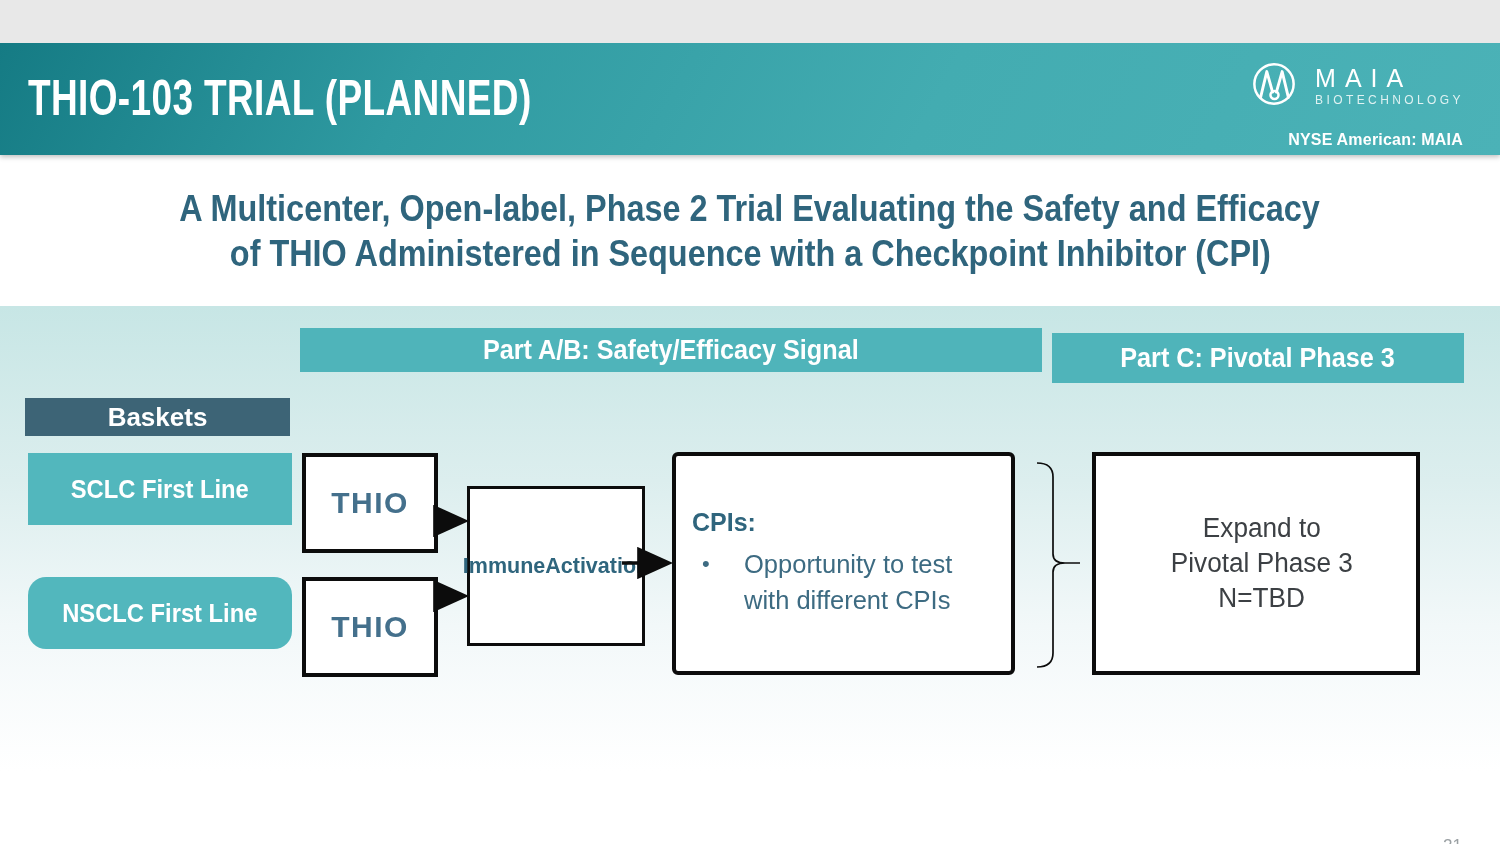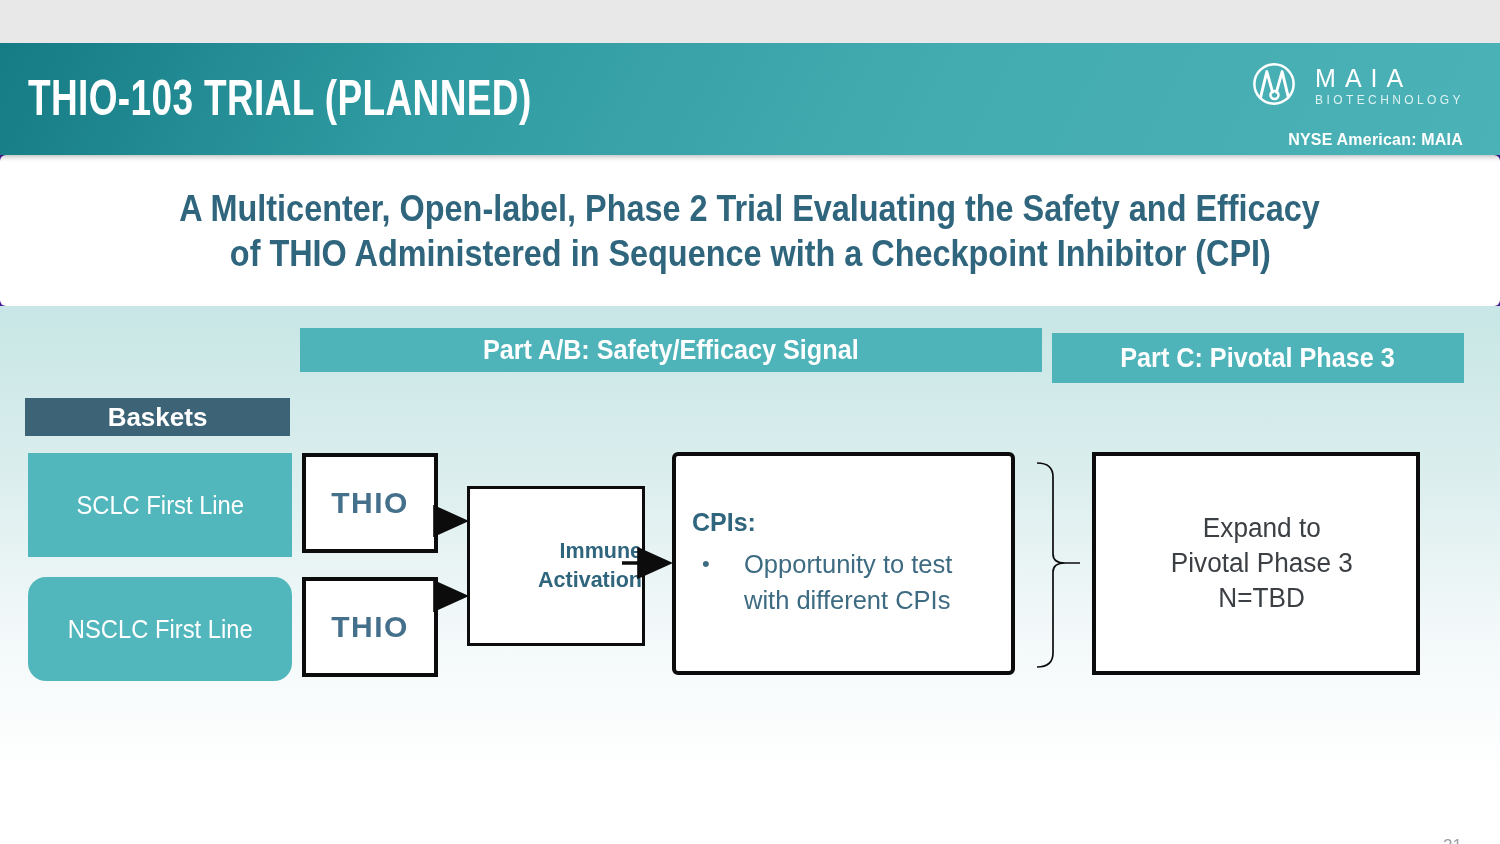--- a/index.html
+++ b/index.html
@@ -28,21 +28,21 @@
   .logo-name { color:#ffffff; font-size:25px; font-weight:400; letter-spacing:9px; line-height:26px; }
   .logo-sub { color:#dff2f2; font-size:12px; font-weight:400; letter-spacing:3.4px; margin-top:2px; }
   .ticker {
     right:37px; top:88px; color:#ffffff; font-size:16px; font-weight:bold;
     letter-spacing:0.2px; white-space:nowrap;
   }
 
   
   .subtitle-band {
     left:0; top:112px; width:1500px; height:151px; background:#ffffff;
-    display:flex; flex-direction:column; align-items:center; justify-content:center;border-radius:6px;
+    display:flex; flex-direction:column; align-items:center; justify-content:center;
   }
   .subtitle-line {
     color:#2f657d; font-size:36px; font-weight:bold; line-height:45px;
     transform:scaleX(0.9); transform-origin:center; white-space:nowrap;
   }
 
   
   .content {
     left:0; top:263px; width:1500px; height:581px;
     background:linear-gradient(180deg, #c7e6e5 0%, #dceeee 30%, #f2f8f9 55%, #ffffff 80%);
@@ -55,40 +55,40 @@
   .part-bar span { transform:scaleX(0.9); white-space:nowrap; }
   .part-ab { left:300px; top:285px; width:742px; height:44px; }
   .part-c  { left:1052px; top:290px; width:412px; height:50px; }
 
   .baskets-bar {
     left:25px; top:355px; width:265px; height:38px; background:#3d6476;
     color:#ffffff; font-weight:bold; font-size:26px;
     display:flex; align-items:center; justify-content:center;
   }
   .basket-box {
-    left:28px; width:264px; height:104px; background:#52b7bd;
-    color:#ffffff; font-weight:normal; font-size:25px;
+    left:28px; width:264px; height:72px; background:#52b7bd;
+    color:#ffffff; font-weight:bold; font-size:25px;
     display:flex; align-items:center; justify-content:center;
   }
   .basket-box span { transform:scaleX(0.95); white-space:nowrap; }
   .basket-sclc { top:410px; }
   .basket-nsclc { top:534px;border-radius:18px; }
 
   .white-box { background:#ffffff; border:4px solid #0c0c0c; }
   .thio-box {
     left:302px; width:136px; height:100px;
     display:flex; align-items:center; justify-content:center;
     color:#44708c; font-weight:bold; font-size:30px; letter-spacing:1.5px;
   }
   .thio-1 { top:410px; }
   .thio-2 { top:534px; }
 
   .immune-box {
     left:467px; top:443px; width:178px; height:160px; border-width:3px;
-    display:flex; flex-direction:column; align-items:flex-end; justify-content:center;
+    display:flex; flex-direction:row; align-items:center; justify-content:center;
     color:#2f657d; font-weight:bold; font-size:21.5px; line-height:29px;
   }
 
   .cpi-box { left:672px; top:409px; width:343px; height:223px;border-radius:6px; }
   .cpi-inner { position:absolute; left:16px; top:52px; }
   .cpi-heading { color:#2f657d; font-weight:bold; font-size:25px; }
   .cpi-row { display:flex; margin-top:9px; color:#3d6b82; font-size:25.5px; line-height:36px; }
   .cpi-bullet { width:24px; margin-left:10px; font-size:22px; }
   .cpi-text { width:245px; margin-left:18px; }
 

